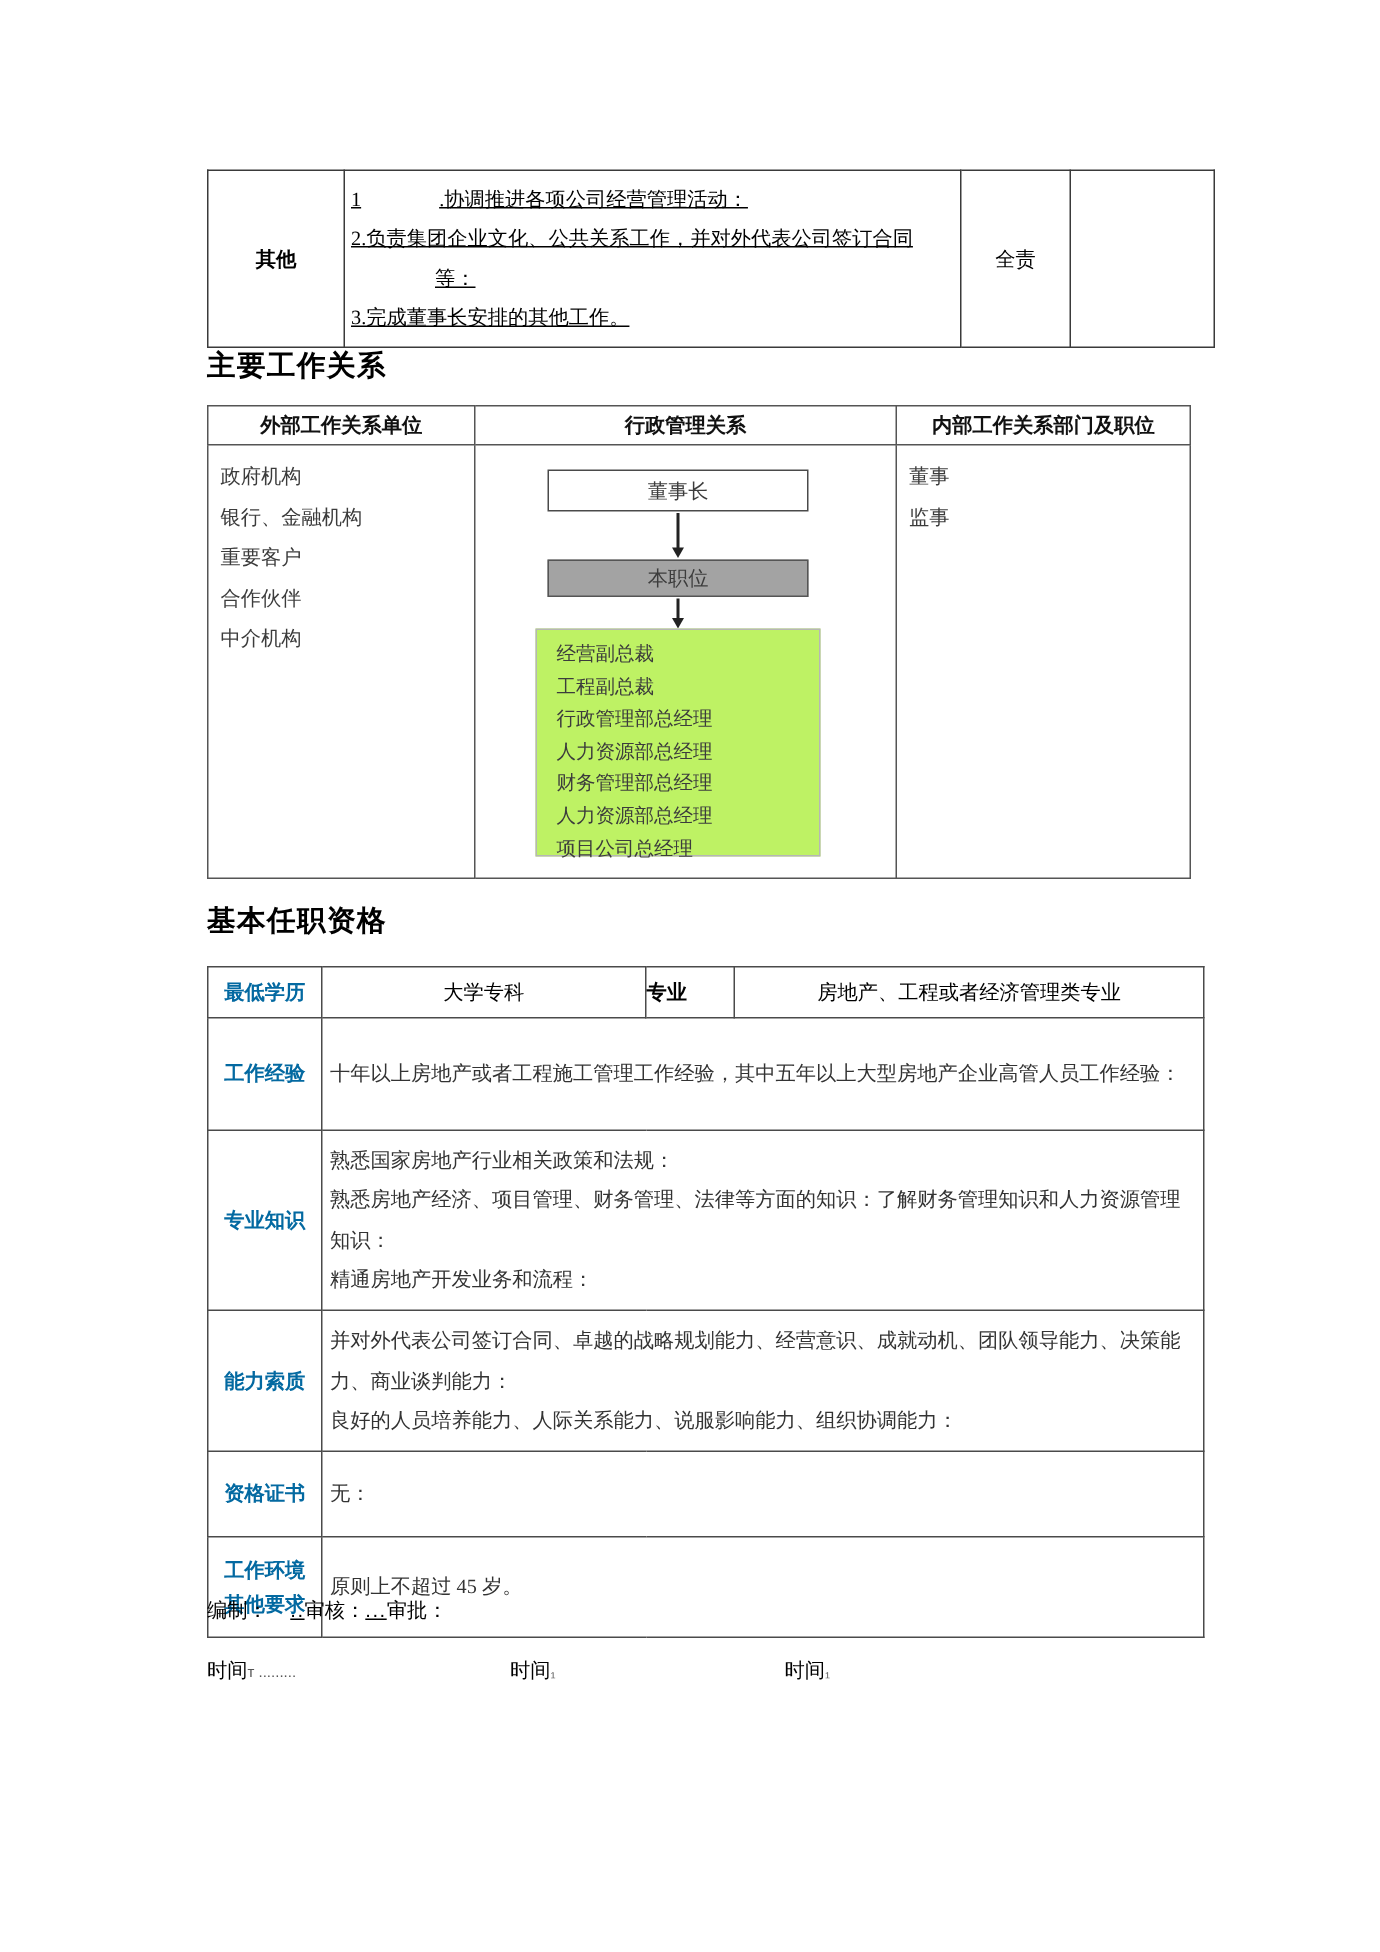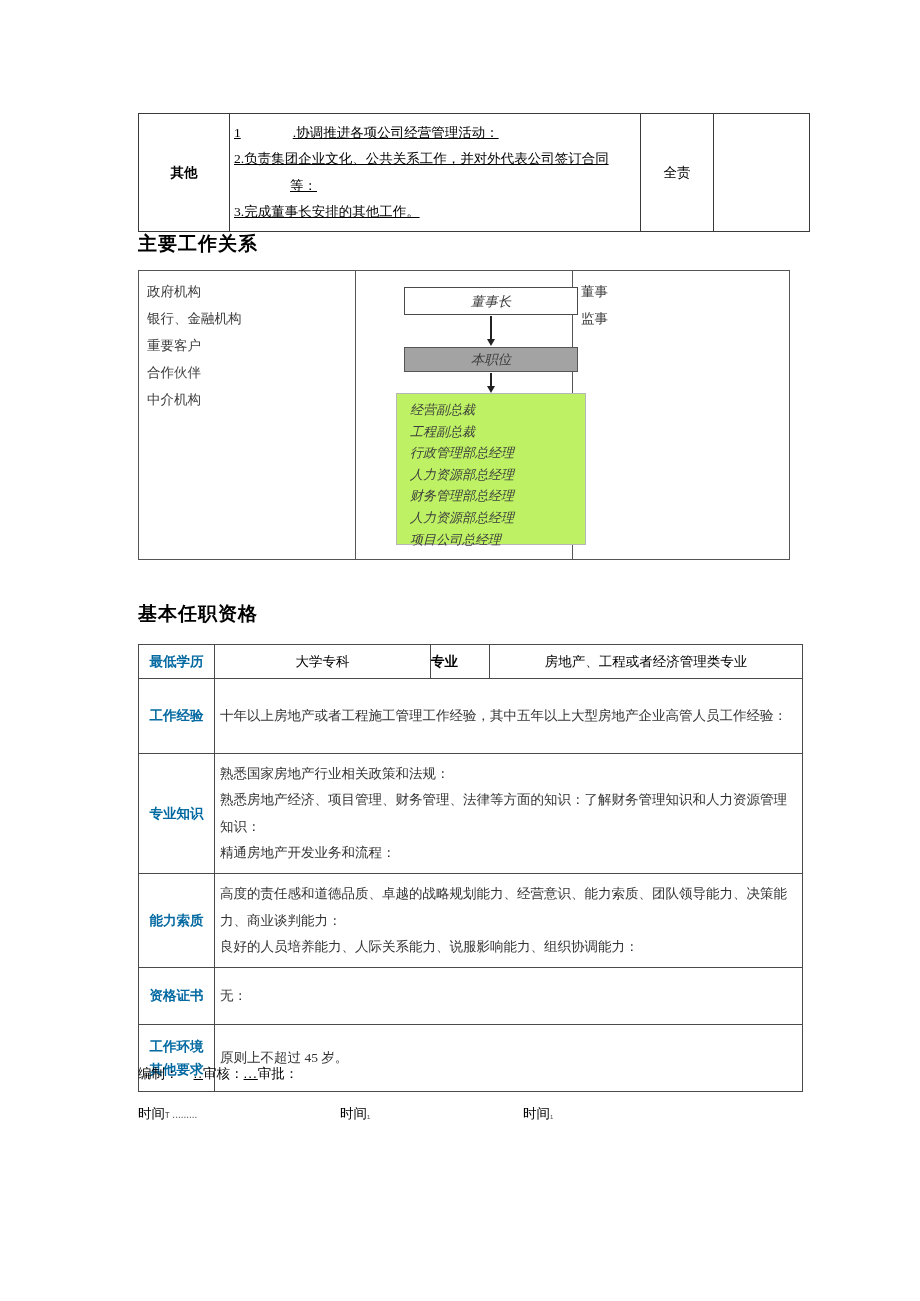--- a/index.html
+++ b/index.html
@@ -116,21 +116,20 @@
     font-size: 13.5px;
     line-height: 2.0;
     color: #3c3c3c;
   }
 
   
   .org {
     position: relative;
     height: 288px;
     width: 100%;
-    font-style: italic;
   }
   .org-box {
     position: absolute;
     box-sizing: border-box;
     text-align: center;
     font-size: 13.5px;
     color: #3c3c3c;
   }
   .org-top {
     left: 48px;
@@ -288,20 +287,25 @@
       <td class="duty-resp">全责</td>
       <td class="duty-blank"></td>
     </tr>
   </tbody>
     </table>
 
   <div class="sec-heading" id="heading-relations">主要工作关系</div>
 
   <table class="rel-table">
     <tbody>
+        <tr>
+      <th class="col-ext">外部工作关系单位</th>
+      <th class="col-mid">行政管理关系</th>
+      <th class="col-int">内部工作关系部门及职位</th>
+    </tr>
     <tr>
 
       <td class="rel-body-cell">
         <div class="plain-list">
           <div>政府机构</div>
           <div>银行、金融机构</div>
           <div>重要客户</div>
           <div>合作伙伴</div>
           <div>中介机构</div>
         </div>
@@ -368,21 +372,21 @@
       <td class="qual-val" colspan="3">
         <div>熟悉国家房地产行业相关政策和法规：</div>
         <div>熟悉房地产经济、项目管理、财务管理、法律等方面的知识：了解财务管理知识和人力资源管理知识：</div>
         <div>精通房地产开发业务和流程：</div>
       </td>
     </tr>
 
     <tr>
       <td class="qual-label">能力索质</td>
       <td class="qual-val" colspan="3">
-        <div>高度的责任感和道德品质、卓越的战略规划能力、经营意识、能力索质、团队领导能力、决策能力、商业谈判能力：</div>
+        <div>并对外代表公司签订合同、卓越的战略规划能力、经营意识、成就动机、团队领导能力、决策能力、商业谈判能力：</div>
         <div>良好的人员培养能力、人际关系能力、说服影响能力、组织协调能力：</div>
       </td>
     </tr>
 
     <tr class="row-h-cert">
       <td class="qual-label">资格证书</td>
       <td class="qual-val" colspan="3">
         <div>无：</div>
       </td>
     </tr>

